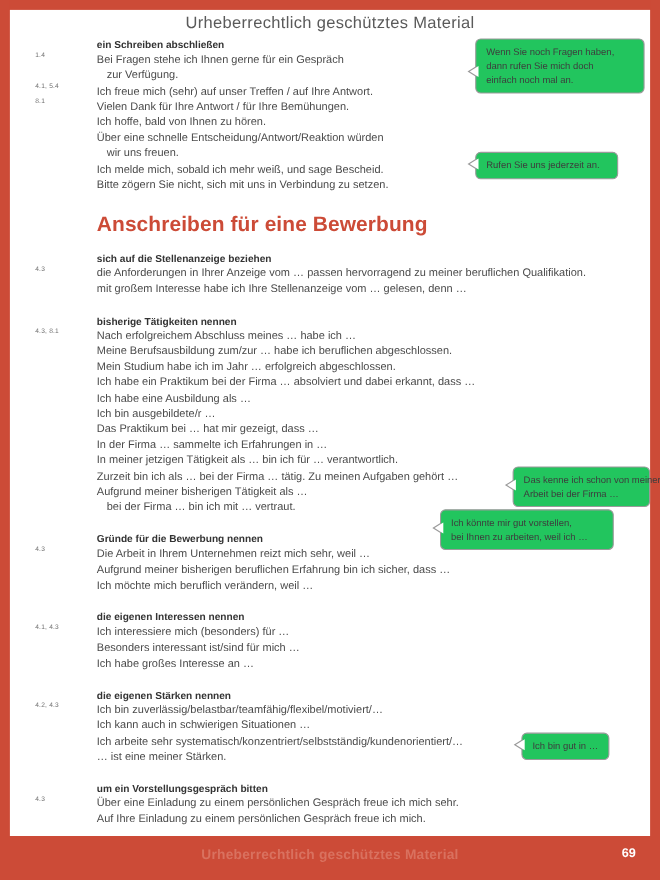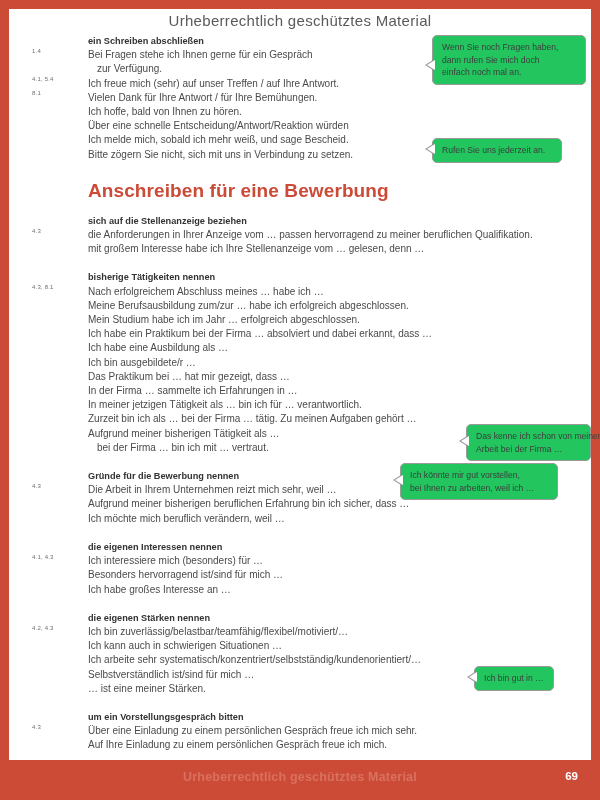--- a/index.html
+++ b/index.html
@@ -167,20 +167,21 @@
     <div class="marginal" style="top:42px;">4.1, 5.4</div>
     <div class="marginal" style="top:56px;">8.1</div>
     <div class="lines">
       <div class="subhead">ein Schreiben abschließen</div>
       <div class="line">Bei Fragen stehe ich Ihnen gerne für ein Gespräch</div>
       <div class="line indent">zur Verfügung.</div>
       <div class="line">Ich freue mich (sehr) auf unser Treffen / auf Ihre Antwort.</div>
       <div class="line">Vielen Dank für Ihre Antwort / für Ihre Bemühungen.</div>
       <div class="line">Ich hoffe, bald von Ihnen zu hören.</div>
       <div class="line">Über eine schnelle Entscheidung/Antwort/Reaktion würden</div>
+      <div class="line indent">wir uns freuen.</div>
       <div class="line">Ich melde mich, sobald ich mehr weiß, und sage Bescheid.</div>
       <div class="line">Bitte zögern Sie nicht, sich mit uns in Verbindung zu setzen.</div>
     </div>
   </div>
 
   <div class="spacer-lg"></div>
 
   <div class="section-title">Anschreiben für eine Bewerbung</div>
 
   <div class="spacer-md"></div>
@@ -194,21 +195,21 @@
     </div>
   </div>
 
   <div class="spacer-md"></div>
 
   <div class="block">
     <div class="marginal" style="top:14px;">4.3, 8.1</div>
     <div class="lines">
       <div class="subhead">bisherige Tätigkeiten nennen</div>
       <div class="line">Nach erfolgreichem Abschluss meines … habe ich …</div>
-      <div class="line">Meine Berufsausbildung zum/zur … habe ich erfolgreich abgeschlossen.</div>
+      <div class="line">Meine Berufsausbildung zum/zur … habe ich beruflichen abgeschlossen.</div>
       <div class="line">Mein Studium habe ich im Jahr … erfolgreich abgeschlossen.</div>
       <div class="line">Ich habe ein Praktikum bei der Firma … absolviert und dabei erkannt, dass …</div>
       <div class="line">Ich habe eine Ausbildung als …</div>
       <div class="line">Ich bin ausgebildete/r …</div>
       <div class="line">Das Praktikum bei … hat mir gezeigt, dass …</div>
       <div class="line">In der Firma … sammelte ich Erfahrungen in …</div>
       <div class="line">In meiner jetzigen Tätigkeit als … bin ich für … verantwortlich.</div>
       <div class="line">Zurzeit bin ich als … bei der Firma … tätig. Zu meinen Aufgaben gehört …</div>
       <div class="line">Aufgrund meiner bisherigen Tätigkeit als …</div>
       <div class="line indent">bei der Firma … bin ich mit … vertraut.</div>
@@ -227,35 +228,34 @@
     </div>
   </div>
 
   <div class="spacer-md"></div>
 
   <div class="block">
     <div class="marginal" style="top:14px;">4.1, 4.3</div>
     <div class="lines">
       <div class="subhead">die eigenen Interessen nennen</div>
       <div class="line">Ich interessiere mich (besonders) für …</div>
-      <div class="line">Besonders hervorragend ist/sind für mich …</div>
+      <div class="line">Besonders interessant ist/sind für mich …</div>
       <div class="line">Ich habe großes Interesse an …</div>
     </div>
   </div>
 
   <div class="spacer-md"></div>
 
   <div class="block">
     <div class="marginal" style="top:14px;">4.2, 4.3</div>
     <div class="lines">
       <div class="subhead">die eigenen Stärken nennen</div>
       <div class="line">Ich bin zuverlässig/belastbar/teamfähig/flexibel/motiviert/…</div>
       <div class="line">Ich kann auch in schwierigen Situationen …</div>
       <div class="line">Ich arbeite sehr systematisch/konzentriert/selbstständig/kundenorientiert/…</div>
-      <div class="line">Selbstverständlich ist/sind für mich …</div>
       <div class="line">… ist eine meiner Stärken.</div>
     </div>
   </div>
 
   <div class="spacer-md"></div>
 
   <div class="block">
     <div class="marginal" style="top:14px;">4.3</div>
     <div class="lines">
       <div class="subhead">um ein Vorstellungsgespräch bitten</div>

